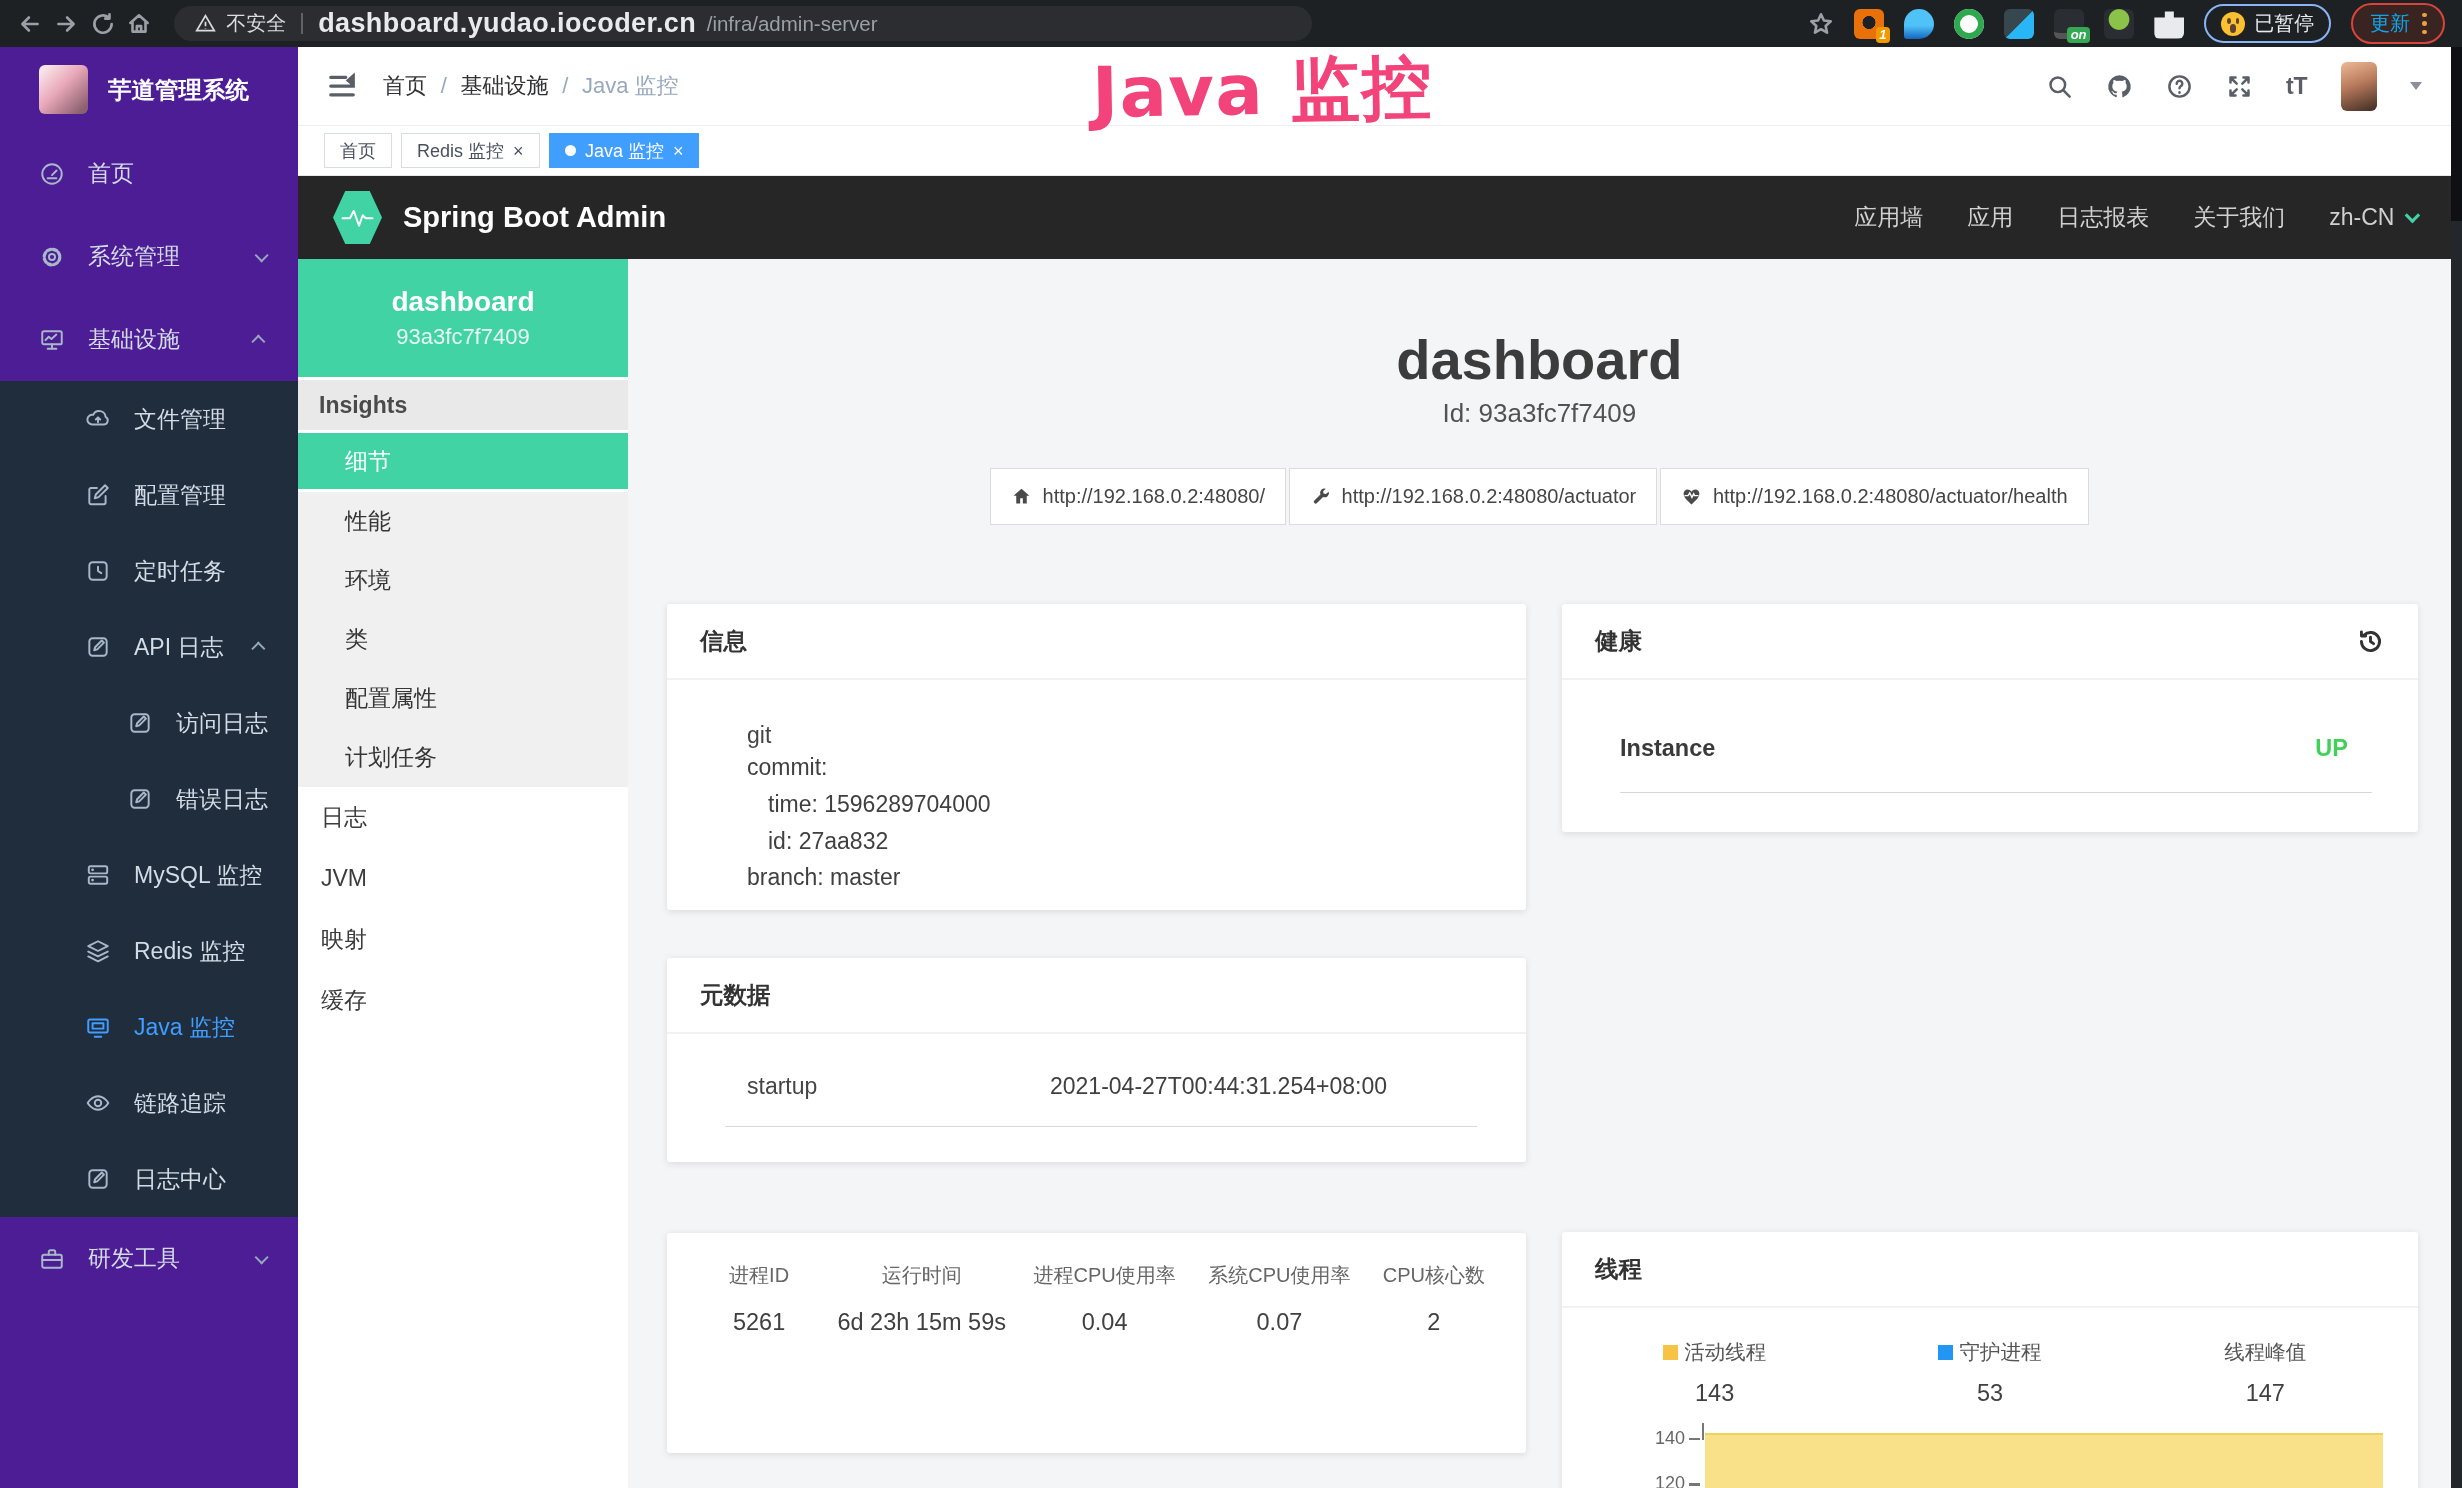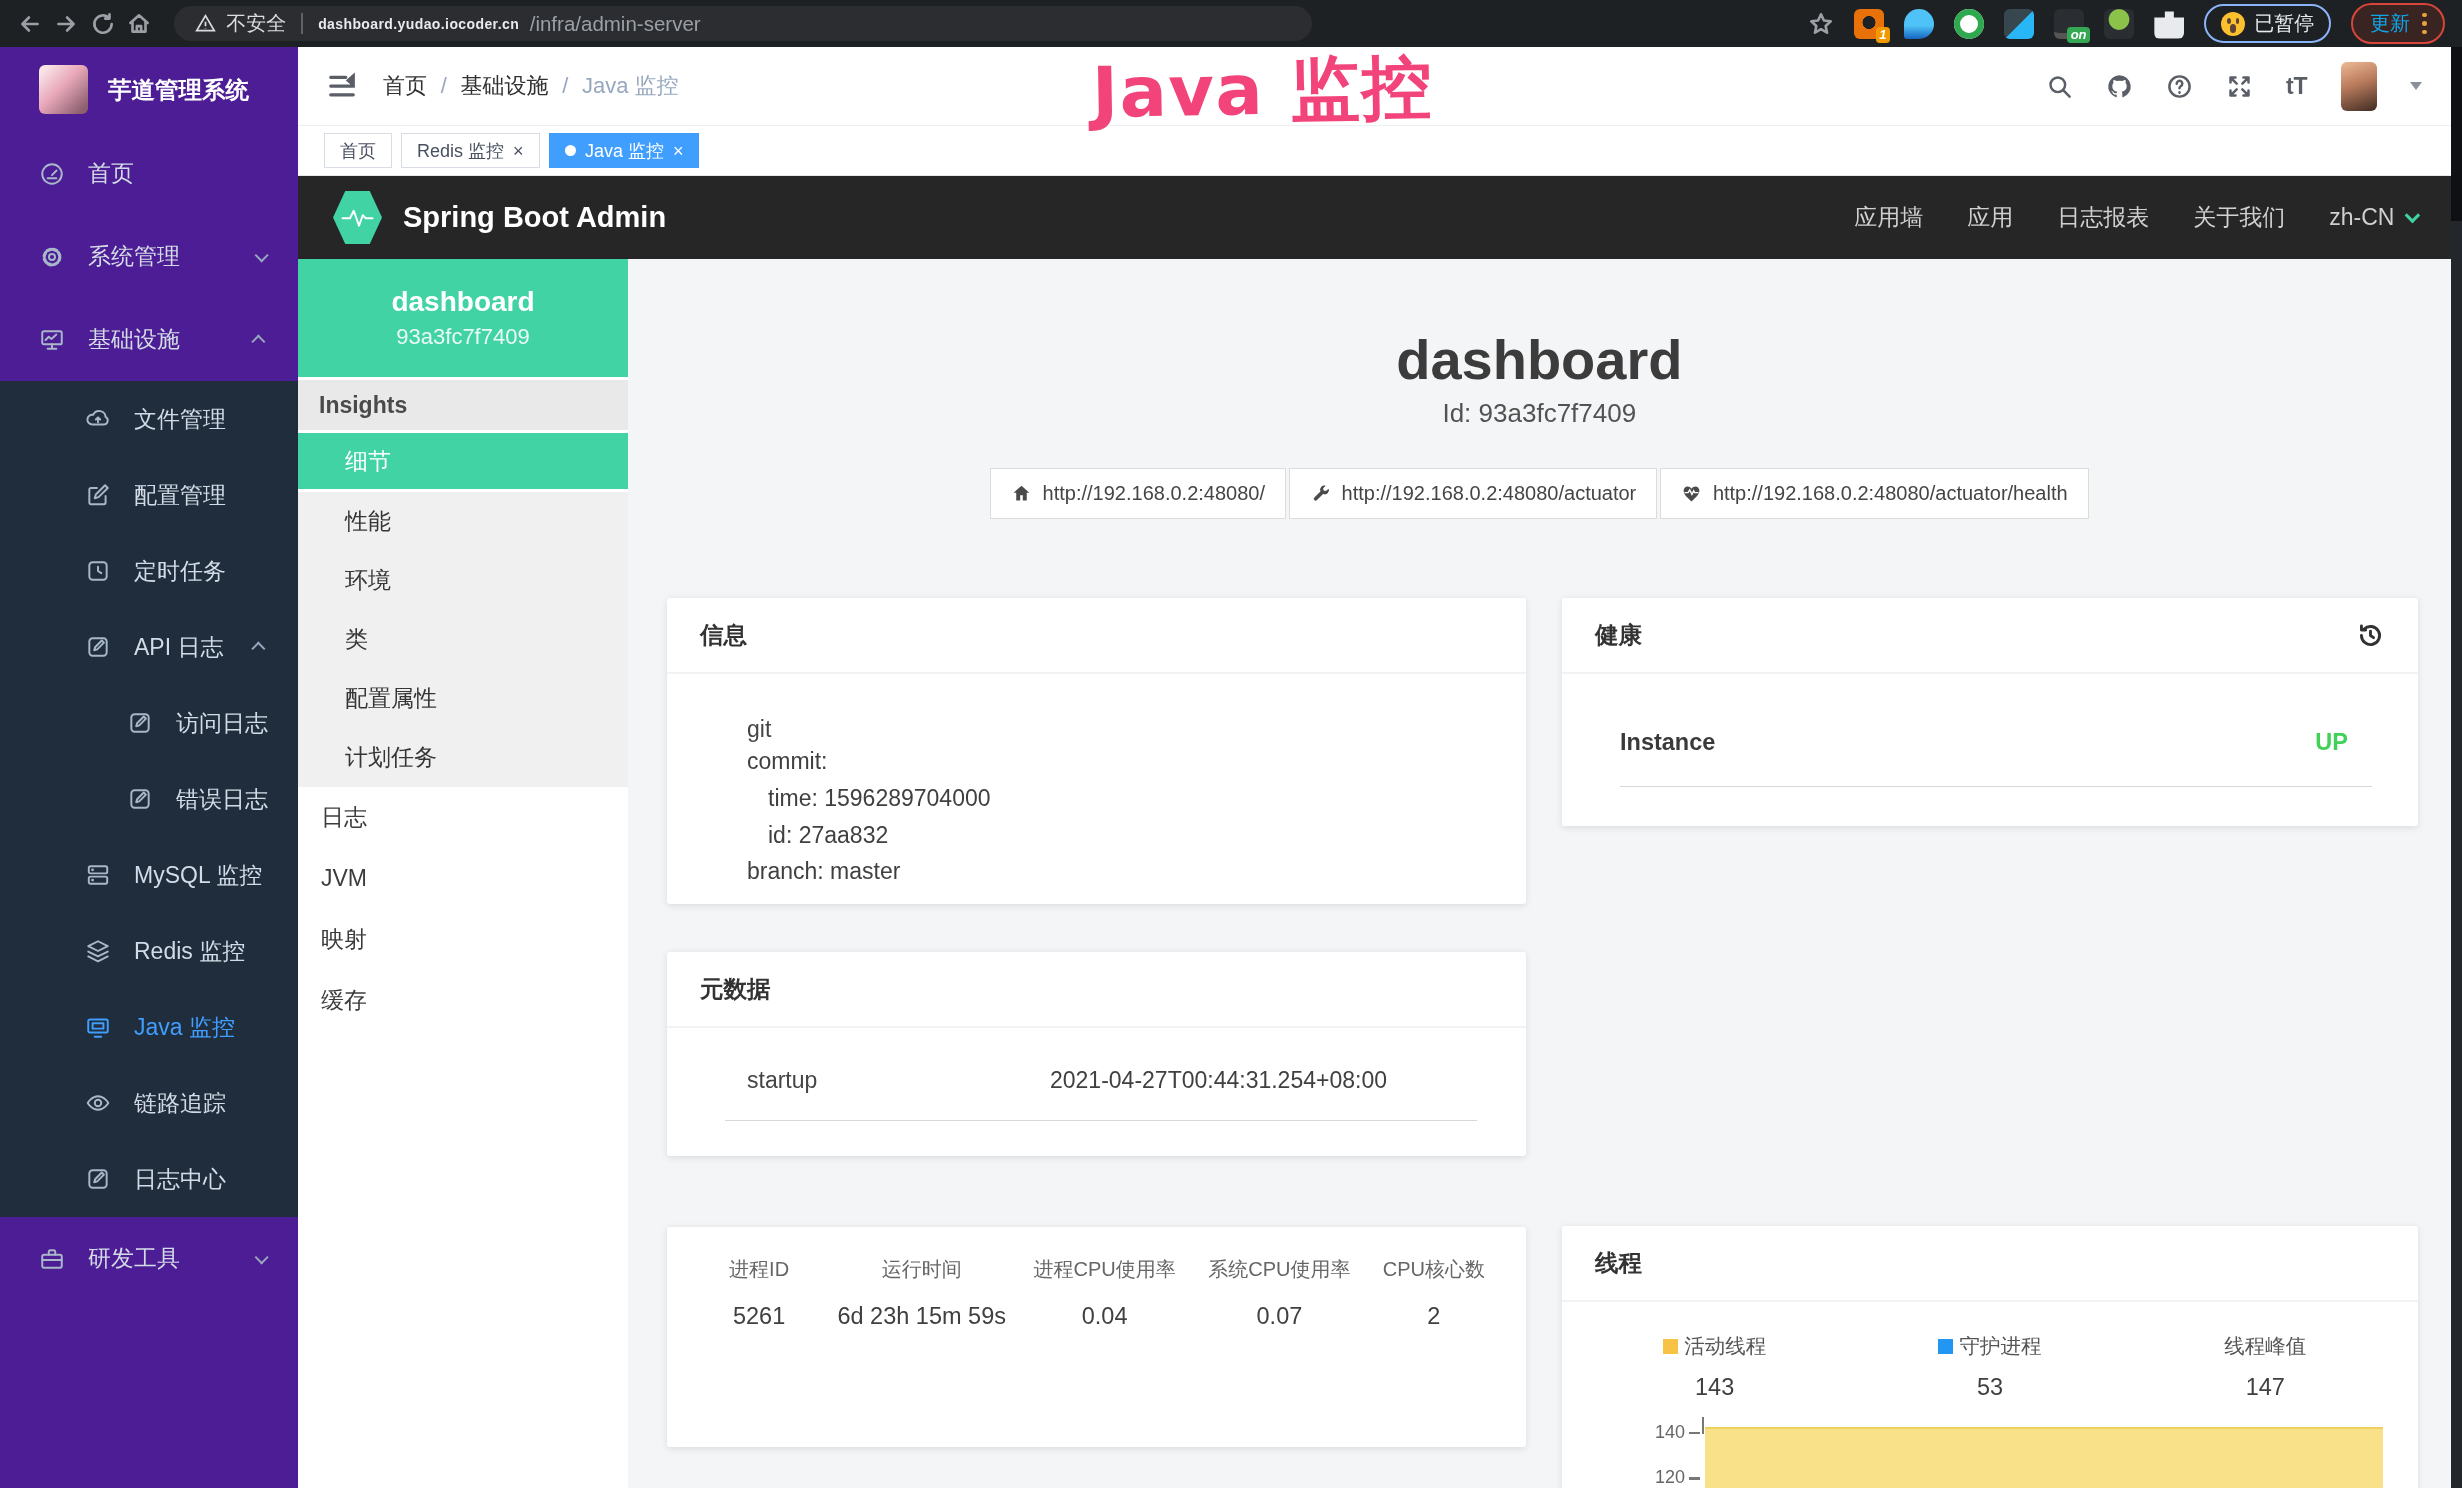--- a/index.html
+++ b/index.html
@@ -16,21 +16,21 @@
     background:#1e2124; display:flex; align-items:center; padding:0 16.7px; gap:10.6px;
   }
   .nav-ic { width:26px; height:26px; stroke:#9aa0a6; stroke-width:2.4; fill:none; stroke-linecap:round; stroke-linejoin:round; flex:none; cursor:pointer; }
   .url-pill {
     margin-left:10.6px; height:35px; background:#2b2d31; border-radius:18px;
     display:flex; align-items:center; padding:0 21px; gap:10.6px; min-width:1138px;
   }
   .warn-ic { width:21px; height:21px; stroke:#dadce0; stroke-width:2; fill:none; }
   .sec-label { color:#dadce0; font-size:20px; }
   .pill-div { width:1.5px; height:21px; background:#5f6368; margin:0 4.6px; }
-  .url-host { color:#e8eaed; font-size:14px; font-weight:700; letter-spacing:0.4px; }
+  .url-host { color:#e8eaed; font-size:27px; font-weight:700; letter-spacing:0.4px; }
   .url-path { color:#9aa0a6; font-size:20.5px; }
   .bar-right { margin-left:auto; display:flex; align-items:center; gap:20px; }
   .ext-ic { width:30px; height:30px; border-radius:6px; position:relative; cursor:pointer; flex:none; }
   .badge { position:absolute; right:-6px; bottom:-4.6px; font-size:13px; color:#fff; border-radius:3.8px; padding:0.8px 3.8px; font-weight:700; }
   .pause-pill {
     display:flex; align-items:center; gap:9px; border:2.3px solid #8ab4f8; border-radius:21px;
     padding:3.8px 15px; color:#e8eaed; font-size:20px; cursor:pointer;
   }
   .face { width:24px; height:24px; border-radius:50%; background:#fbc02d; position:relative; }
   .face i { position:absolute; background:#5d4037; border-radius:50%; }
@@ -117,21 +117,21 @@
   .insights { margin-top:3px; height:53px; background:#e9e9e9; display:flex; align-items:center; padding-left:21px; font-size:23px; font-weight:700; color:#4a4a4a; border-bottom:3px solid #fff; }
   .s-item { height:59px; background:#f0f0f0; display:flex; align-items:center; padding-left:47px; font-size:23px; color:#363636; cursor:pointer; }
   .s-item.active { background:#42d3a5; color:#fff; border-bottom:3px solid #fff; }
   .s-bottom { height:61px; display:flex; align-items:center; padding-left:23px; font-size:23px; color:#3c3c3c; background:#fff; cursor:pointer; }
 
   
   .main { position:absolute; left:628px; top:259px; right:11.4px; bottom:0; background:#f4f5f6; overflow:hidden; }
   .main-title { text-align:center; margin-top:68px; font-size:56px; font-weight:700; color:#3c3c3c; }
   .main-id { text-align:center; margin-top:6px; font-size:26px; color:#525252; }
   .links-row { display:flex; justify-content:center; margin-top:39px; gap:3px; }
-  .link-btn { display:flex; align-items:center; gap:10.6px; background:#fff; border:1.5px solid #dcdcdc; padding:0 20px; height:51px; font-size:20px; color:#454545; cursor:pointer; }
+  .link-btn { display:flex; align-items:center; gap:10.6px; background:#fff; border:1.5px solid #dcdcdc; padding:0 20px; height:57px; font-size:20px; color:#454545; cursor:pointer; }
   .link-ic { width:21px; height:21px; fill:#4a4a4a; flex:none; }
 
   .cards { margin:79px 32px 0 39px; display:flex; gap:36px; }
   .col-l { width:859px; display:flex; flex-direction:column; }
   .col-r { width:856px; display:flex; flex-direction:column; }
   .card { background:#fff; border-radius:3px; box-shadow:0 1.5px 7.6px rgba(0,0,0,.10); overflow:hidden; }
   .card-h { height:76px; display:flex; align-items:center; padding:0 33px; font-size:23.5px; font-weight:700; color:#333; border-bottom:2.3px solid #f2f2f2; }
   .hist-ic { margin-left:auto; width:29px; height:29px; stroke:#333; stroke-width:2.4; fill:none; stroke-linecap:round; stroke-linejoin:round; cursor:pointer; }
 
   .kv { display:flex; padding:42px 53px 0 80px;flex-direction:column; }

